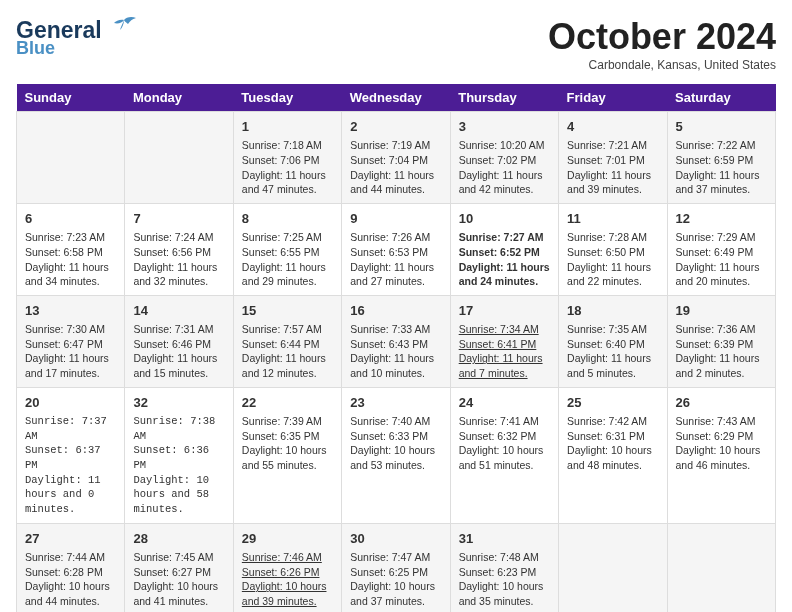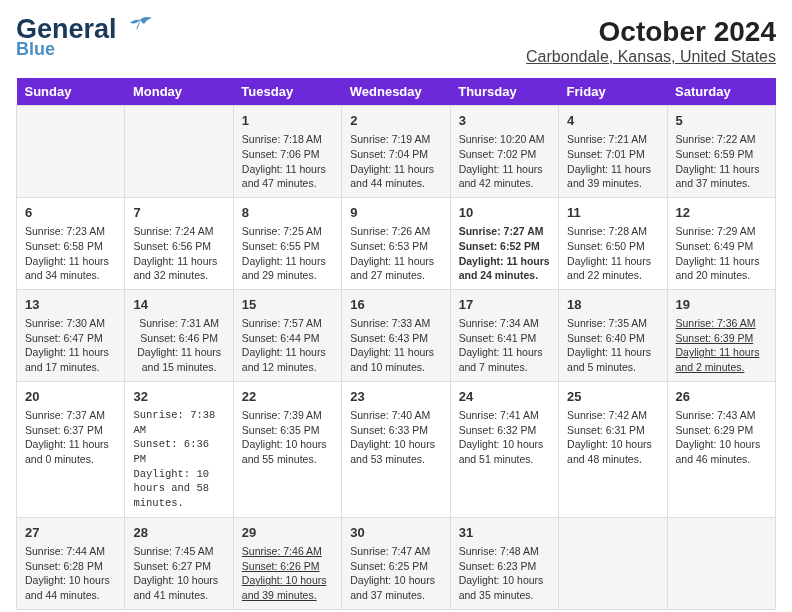--- a/index.html
+++ b/index.html
@@ -18,36 +18,35 @@
     }
     .logo {
       display: flex;
       flex-direction: column;
       align-items: flex-start;
     }
     .title-block {
       text-align: right;
     }
     .main-title {
-      font-size: 28px;
+      font-size: 36px;
       font-weight: bold;
       color: #222;
     }
     .subtitle {
-      font-size: 16px;
+      font-size: 12px;
       color: #444;
-      text-decoration: underline;
     }
     table {
       width: 100%;
       border-collapse: collapse;
       font-size: 11px;
     }
     thead tr th {
-      background-color: #6d28d9;
+      background-color: #4c1d95;
       color: #fff;
       text-align: left;
       padding: 6px 8px;
       font-size: 13px;
       font-weight: bold;
     }
     tbody tr td {
       vertical-align: top;
       padding: 6px 8px;
       border: 1px solid #ddd;
@@ -72,21 +71,21 @@
       font-size: 10.5px;
       color: #333;
     }
   </style>
 </head>
 <body>
 
 <div class="header">
   <div class="logo">
     <div style="display:flex;align-items:center;gap:4px;">
-      <div style="font-size:27px;font-weight:bold;color:#1a3a5c;line-height:1;">
+      <div style="font-size:23px;font-weight:bold;color:#1a3a5c;line-height:1;">
         <span style="color:#1a3a5c;">General</span>
         <span style="display:inline-block;margin-left:2px;">
           <svg width="28" height="22" viewBox="0 0 28 22">
             <path d="M14 4 C16 1, 22 0, 26 2 C22 3, 20 5, 18 8 C16 6, 14 5, 14 4Z" fill="#4a90c4"></path>
             <path d="M14 4 C12 7, 8 8, 4 7 C6 5, 10 3, 14 4Z" fill="#4a90c4"></path>
             <path d="M14 4 C14 8, 12 12, 10 14 C11 10, 13 7, 14 4Z" fill="#4a90c4"></path>
           </svg>
         </span>
       </div>
     </div>
@@ -191,59 +190,59 @@
       </tr>
       <tr>
         <td>
           <span class="day-num">13</span>
           <div class="day-info" style="white-space: pre-line;">Sunrise: 7:30 AM
 Sunset: 6:47 PM
 Daylight: 11 hours and 17 minutes.</div>
         </td>
         <td>
           <span class="day-num">14</span>
-          <div class="day-info" style="white-space: pre-line; text-align: center;">Sunrise: 7:31 AM
+          <div class="day-info" style="white-space: pre-line;">Sunrise: 7:31 AM
 Sunset: 6:46 PM
 Daylight: 11 hours and 15 minutes.</div>
         </td>
         <td>
           <span class="day-num">15</span>
           <div class="day-info" style="white-space: pre-line;">Sunrise: 7:57 AM
 Sunset: 6:44 PM
 Daylight: 11 hours and 12 minutes.</div>
         </td>
         <td>
           <span class="day-num">16</span>
           <div class="day-info" style="white-space: pre-line;">Sunrise: 7:33 AM
 Sunset: 6:43 PM
 Daylight: 11 hours and 10 minutes.</div>
         </td>
         <td>
           <span class="day-num">17</span>
-          <div class="day-info" style="white-space: pre-line;">Sunrise: 7:34 AM
+          <div class="day-info" style="white-space: pre-line; text-decoration: underline;">Sunrise: 7:34 AM
 Sunset: 6:41 PM
 Daylight: 11 hours and 7 minutes.</div>
         </td>
         <td>
           <span class="day-num">18</span>
           <div class="day-info" style="white-space: pre-line;">Sunrise: 7:35 AM
 Sunset: 6:40 PM
 Daylight: 11 hours and 5 minutes.</div>
         </td>
         <td>
           <span class="day-num">19</span>
-          <div class="day-info" style="white-space: pre-line; text-decoration: underline;">Sunrise: 7:36 AM
+          <div class="day-info" style="white-space: pre-line;">Sunrise: 7:36 AM
 Sunset: 6:39 PM
 Daylight: 11 hours and 2 minutes.</div>
         </td>
       </tr>
       <tr>
         <td>
           <span class="day-num">20</span>
-          <div class="day-info" style="white-space: pre-line;">Sunrise: 7:37 AM
+          <div class="day-info" style="white-space: pre-line; font-family: Liberation Mono, monospace;">Sunrise: 7:37 AM
 Sunset: 6:37 PM
 Daylight: 11 hours and 0 minutes.</div>
         </td>
         <td>
           <span class="day-num">32</span>
           <div class="day-info" style="white-space: pre-line; font-family: Liberation Mono, monospace;">Sunrise: 7:38 AM
 Sunset: 6:36 PM
 Daylight: 10 hours and 58 minutes.</div>
         </td>
         <td>

